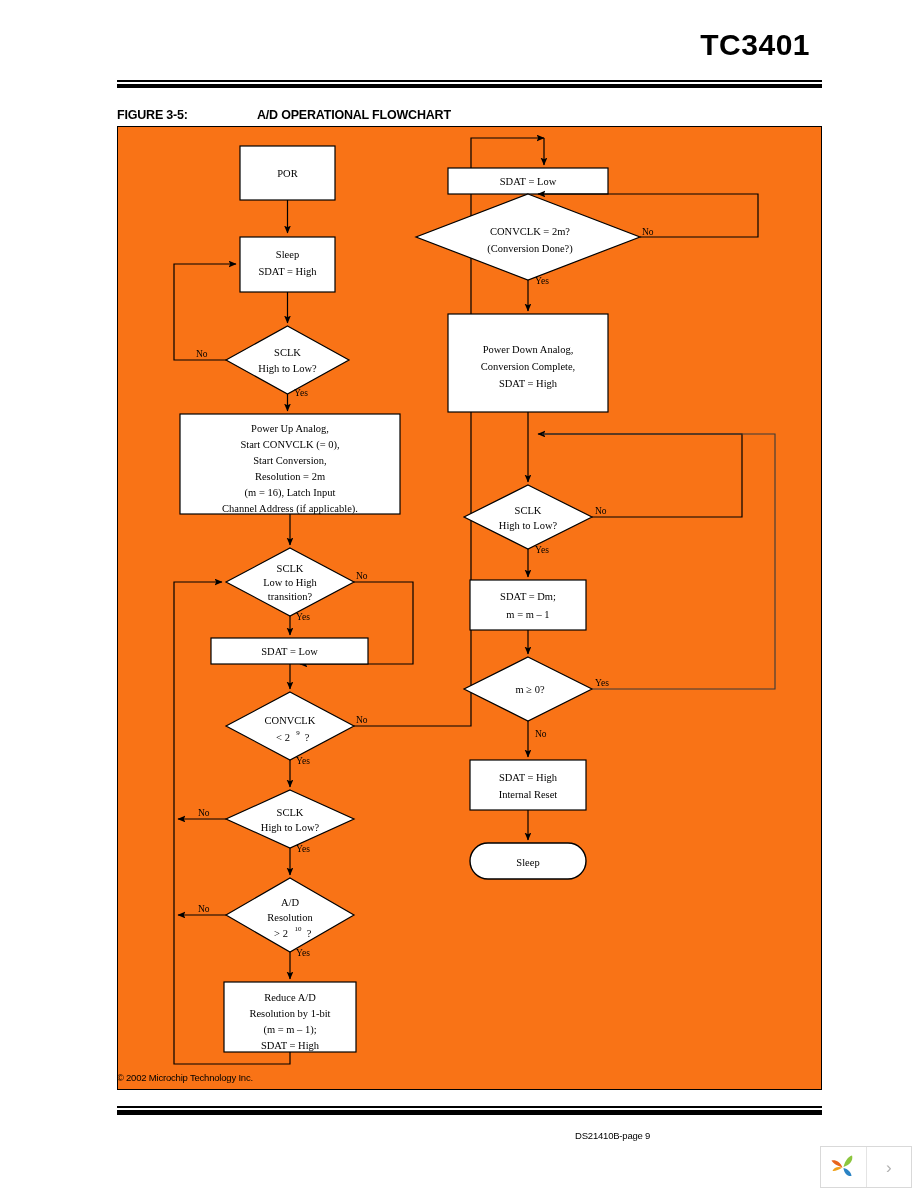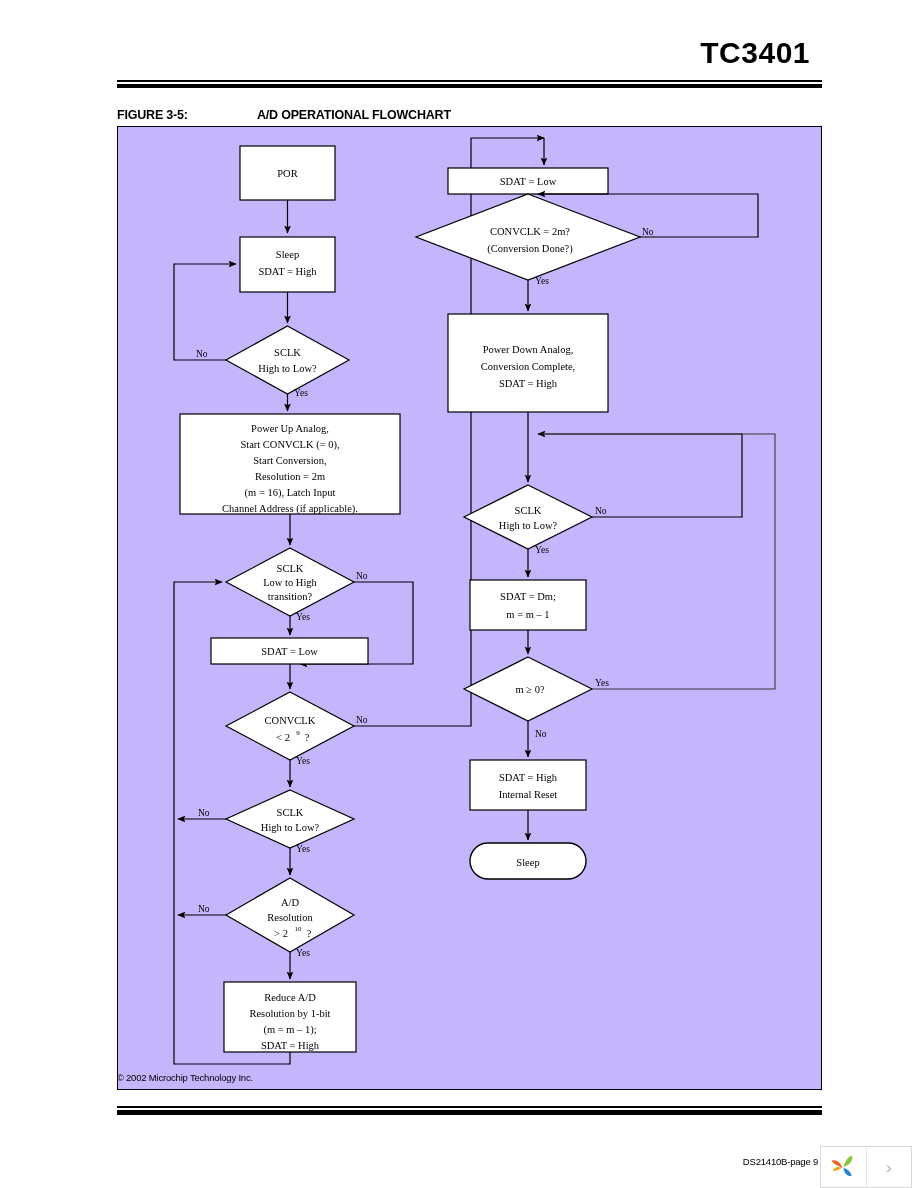--- a/index.html
+++ b/index.html
@@ -1,38 +1,38 @@
 <!DOCTYPE html>
 <html><head>
 <meta charset="utf-8">
 <style>
   html,body{margin:0;padding:0;background:#ffffff;}
   body{width:918px;height:1188px;position:relative;font-family:"Liberation Serif",serif;color:#000;}
   .page{position:absolute;inset:0;background:#fff;}
 
   
   #doc-title{
-    position:absolute;left:0;top:36px;width:810px;text-align:right;
+    position:absolute;left:0;top:28px;width:810px;text-align:right;
     font-family:"Liberation Sans",sans-serif;font-weight:bold;font-size:30px;
     letter-spacing:.5px;
   }
   #header-rule-thin{position:absolute;left:117px;top:80px;width:705px;height:2px;background:#000;}
   #header-rule-thick{position:absolute;left:117px;top:84px;width:705px;height:4px;background:#000;}
 
   #figure-caption{
     position:absolute;left:117px;top:108px;width:705px;height:16px;
     font-family:"Liberation Sans",sans-serif;font-weight:bold;font-size:12.5px;
     white-space:pre;letter-spacing:-.2px;
   }
   #figure-caption .cap-label{display:inline-block;width:140px;}
 
   
   #figure-frame{
     position:absolute;left:117px;top:126px;width:705px;height:964px;
-    border:1px solid #000;box-sizing:border-box;overflow:hidden;background:#c4b5fd;
+    border:1px solid #000;box-sizing:border-box;overflow:hidden;background:#f97316;
   }
   #flow-svg{position:absolute;left:0;top:0;}
 
   
   .ftext{font-family:"Liberation Serif",serif;font-size:10.5px;fill:#000;text-anchor:middle;}
   .ftext.sup{font-size:7px;}
   .flabel{font-family:"Liberation Serif",serif;font-size:9.5px;fill:#000;}
   .shape{fill:#ffffff;stroke:#000000;stroke-width:1.2;}
   .shape.term{stroke-width:1.4;}
   .conn{stroke:#000;stroke-width:1.2;fill:none;}
@@ -40,22 +40,22 @@
 
   
   #footer-rule-thin{position:absolute;left:117px;top:1106px;width:705px;height:2px;background:#000;}
   #footer-rule-thick{position:absolute;left:117px;top:1110px;width:705px;height:5px;background:#000;}
   #footer-left{
     position:absolute;left:117px;top:1072px;
     font-family:"Liberation Sans",sans-serif;font-size:9.5px;letter-spacing:-.2px;
   }
   #footer-left .copy-glyph{display:inline-block;width:9px;}
   #footer-right{
-    position:absolute;left:596px;top:1130px;width:222px;text-align:right;
-    font-family:"Liberation Sans",sans-serif;font-size:9.5px;letter-spacing:-.2px;margin-top:26px;
+    position:absolute;left:575px;top:1130px;width:222px;
+    font-family:"Liberation Sans",sans-serif;font-size:9.5px;letter-spacing:-.2px;
   }
 
   
   #page-turn-widget{
     position:absolute;left:820px;top:1146px;width:92px;height:42px;
     display:flex;border:1px solid #d9d9d9;background:#fff;box-sizing:border-box;
   }
   #page-turn-widget .cell{width:46px;height:40px;display:flex;align-items:center;justify-content:center;}
   #page-turn-widget .cell.divider{border-left:1px solid #e4e4e4;}
   .chev{font-family:"Liberation Sans",sans-serif;font-size:17px;color:#b0b0b0;line-height:1;}

